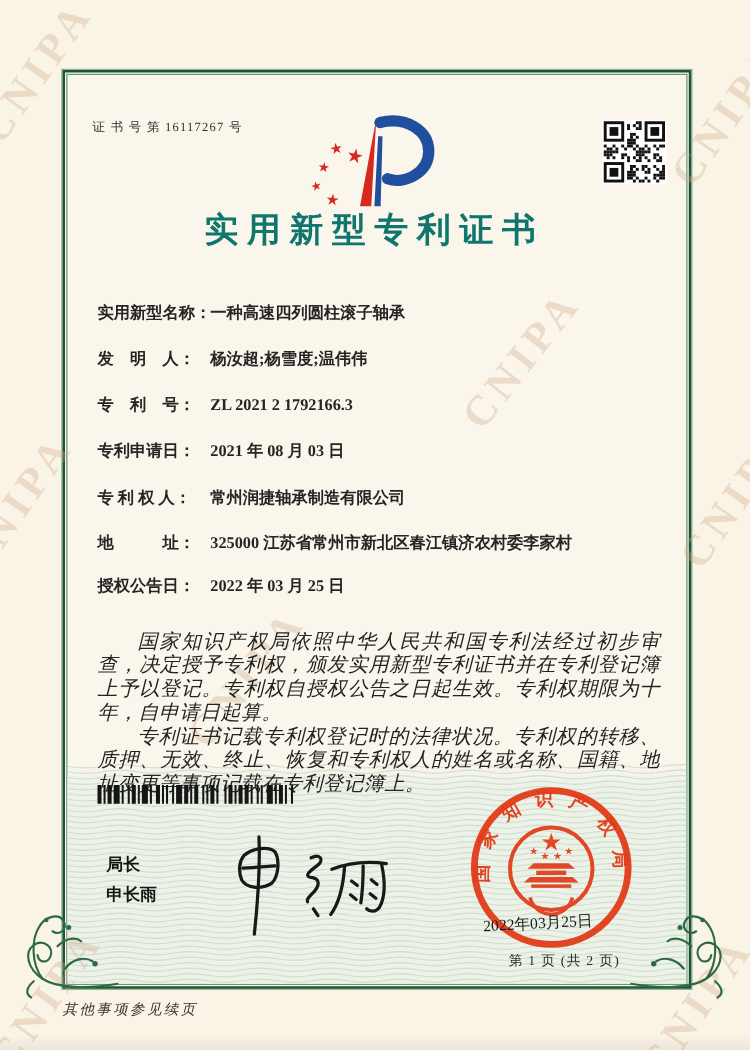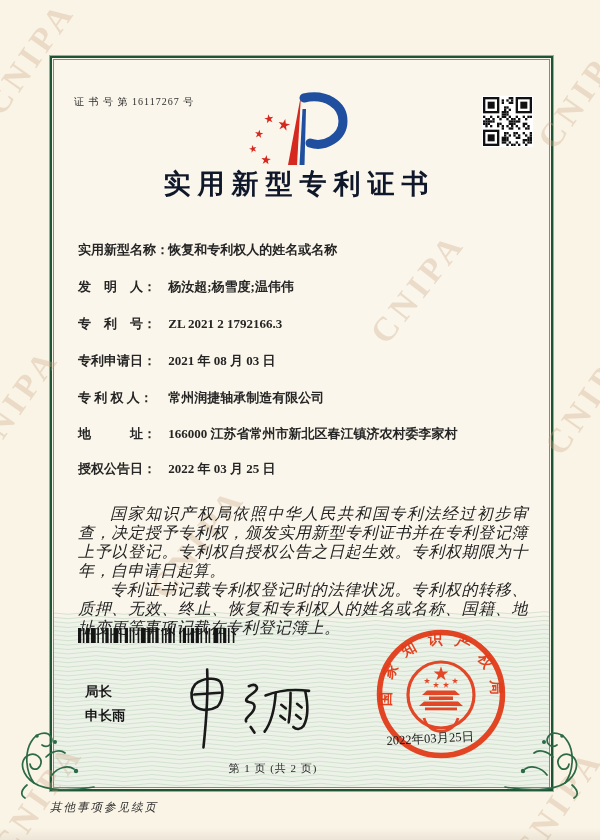--- a/index.html
+++ b/index.html
@@ -33,21 +33,21 @@
     font-family:"Liberation Serif","DejaVu Serif",serif;
     font-weight:700;font-size:34px;letter-spacing:5px;
     color:rgba(206,171,138,0.34);
     white-space:nowrap;pointer-events:none;
   }
   .cert-no{
     left:74px;top:95px;font-size:10px;letter-spacing:1px;color:#2e2e2e;z-index:2;
   }
   .title{
     left:50px;top:166px;width:499px;text-align:center;
-    font-size:27px;font-weight:700;letter-spacing:7px;color:#0f172a;z-index:2;
+    font-size:27px;font-weight:700;letter-spacing:7px;color:#0f766e;z-index:2;
   }
   .field-row{
     position:absolute;left:78px;width:460px;font-size:13px;font-weight:600;
     color:#252525;z-index:2;white-space:nowrap;
   }
   .flabel{display:inline-block;width:87px;}
   .fvalue{display:inline-block;}
   .pair2{position:absolute;left:322px;top:0;}
   .pair2 .flabel{width:auto;margin-right:4px;}
   .body-text{
@@ -55,21 +55,21 @@
     font-size:16px;line-height:19px;letter-spacing:0.4px;
     font-style:italic;color:#232323;text-align:justify;
   }
   .body-text p{margin:0;text-indent:2em;}
   .director{
     position:absolute;left:85px;top:680px;z-index:3;
     font-family:"Liberation Sans","DejaVu Sans",sans-serif;
     font-weight:700;font-size:13.5px;color:#161616;line-height:24px;
   }
   .page-num{
-    position:absolute;left:50px;top:761px;width:446px;text-align:center;
+    position:absolute;left:50px;top:761px;width:446px;text-align:right;
     font-size:11px;color:#2b2b2b;z-index:3;letter-spacing:1px;
   }
   .note{
     position:absolute;left:50px;top:800px;width:499px;
     font-size:11.5px;font-style:italic;color:#333;z-index:2;letter-spacing:2px;
   }
   .bottom-shade{
     position:absolute;left:0;bottom:0;width:600px;height:12px;z-index:5;
     background:linear-gradient(180deg,rgba(120,100,80,0) 0,rgba(120,100,80,0.10) 100%);
     pointer-events:none;
@@ -266,41 +266,41 @@
     <rect x="16" y="2" width="3" height="3" fill="#111"></rect>
     <rect x="0" y="14" width="7" height="7" fill="#111"></rect>
     <rect x="1" y="15" width="5" height="5" fill="#fff"></rect>
     <rect x="2" y="16" width="3" height="3" fill="#111"></rect>
   </svg>
 
 <div class="abs title">实用新型专利证书</div>
 
 <div class="field-row" style="top:241px">
   <span class="flabel">实用新型名称：</span>
-  <span class="fvalue">恢复和专利权人的姓名或名称</span>
+  <span class="fvalue">一种高速四列圆柱滚子轴承</span>
 </div>
 <div class="field-row" style="top:278px">
   <span class="flabel">发　明　人：</span>
   <span class="fvalue">杨汝超;杨雪度;温伟伟</span>
 </div>
 <div class="field-row" style="top:315px">
   <span class="flabel">专　利　号：</span>
   <span class="fvalue">ZL 2021 2 1792166.3</span>
 </div>
 <div class="field-row" style="top:352px">
   <span class="flabel">专利申请日：</span>
   <span class="fvalue">2021 年 08 月 03 日</span>
 </div>
 <div class="field-row" style="top:389px">
   <span class="flabel">专 利 权 人：</span>
   <span class="fvalue">常州润捷轴承制造有限公司</span>
 </div>
 <div class="field-row" style="top:425px">
   <span class="flabel">地　　　址：</span>
-  <span class="fvalue">166000 江苏省常州市新北区春江镇济农村委李家村</span>
+  <span class="fvalue">325000 江苏省常州市新北区春江镇济农村委李家村</span>
 </div>
 <div class="field-row" style="top:460px">
   <span class="flabel">授权公告日：</span>
   <span class="fvalue">2022 年 03 月 25 日</span>
 </div>
 
 <div class="body-text">
   <p>国家知识产权局依照中华人民共和国专利法经过初步审查，决定授予专利权，颁发实用新型专利证书并在专利登记簿上予以登记。专利权自授权公告之日起生效。专利权期限为十年，自申请日起算。</p>
   <p>专利证书记载专利权登记时的法律状况。专利权的转移、质押、无效、终止、恢复和专利权人的姓名或名称、国籍、地址变更等事项记载在专利登记簿上。</p>
 </div>

